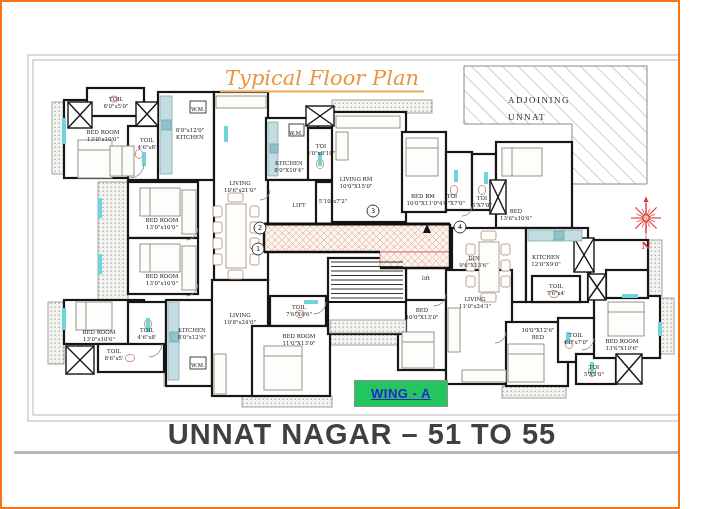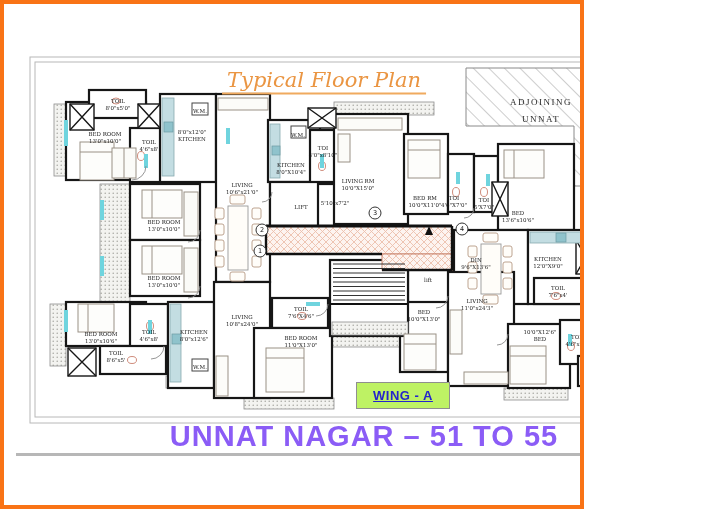--- a/index.html
+++ b/index.html
@@ -1,28 +1,28 @@
 <!DOCTYPE html>
 <html><head>
 <meta charset="utf-8">
 <style>
   html,body{margin:0;padding:0;background:#fff;}
-  .page{position:relative;width:584px;height:509px;background:#fff;border:4px solid #f97316;
+  .page{position:relative;width:680px;height:509px;background:#fff;border:2px solid #f97316;
         box-sizing:border-box;overflow:hidden;font-family:"Liberation Sans",sans-serif;}
   .page svg{position:absolute;left:0;top:0;}
   .main-title{position:absolute;left:320px;top:77px;transform:translate(-50%,-50%);
         font:italic 21px "DejaVu Serif",serif;color:#EA9542;
         border-bottom:2px solid #F0AA5E;padding:0 5px 1px;white-space:nowrap;}
   .adjoining{position:absolute;left:537px;top:107px;transform:translate(-50%,-50%);
-        text-align:center;font:9px/17px "Liberation Serif",serif;letter-spacing:1.5px;color:#2a2a2a;}
+        text-align:left;font:9px/17px "Liberation Serif",serif;letter-spacing:1.5px;color:#2a2a2a;}
   .wing-box{position:absolute;left:352px;top:378px;width:92px;height:25px;border:1px solid #8f8f8f;
-        background:#bef264;display:flex;align-items:center;justify-content:center;
+        background:#22c55e;display:flex;align-items:center;justify-content:center;
         font:bold 13px "Liberation Sans",sans-serif;color:#2424CC;text-decoration:underline;letter-spacing:.5px;}
   .unnat{position:absolute;left:360px;top:432px;transform:translate(-50%,-50%);
-        font:bold 29px "Liberation Sans",sans-serif;color:#8b5cf6;letter-spacing:1px;white-space:nowrap;}
+        font:bold 29px "Liberation Sans",sans-serif;color:#404040;letter-spacing:1px;white-space:nowrap;}
   .n-label{position:absolute;left:644px;top:243px;transform:translate(-50%,-50%);
         font:bold 10px "DejaVu Serif",serif;color:#D83434;}
   .rl{position:absolute;transform:translate(-50%,-50%);text-align:center;color:#1a1a1a;
         font:5.5px/6.5px "DejaVu Serif",serif;white-space:nowrap;display:flex;flex-direction:column;z-index:5;}
   .rl span:empty{display:none;}
   .mk{position:absolute;width:11px;height:11px;border:1px solid #333;border-radius:50%;background:#fff;
         font:6.5px/11px "DejaVu Sans",sans-serif;text-align:center;color:#111;
         transform:translate(-50%,-50%);z-index:6;}
 </style>
 </head>

